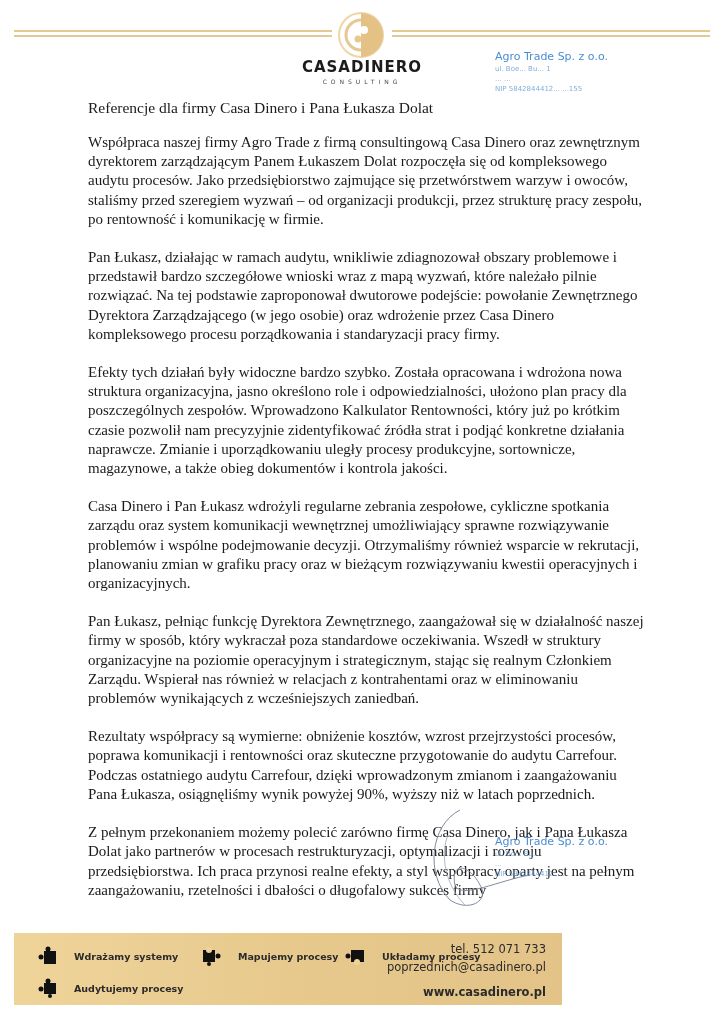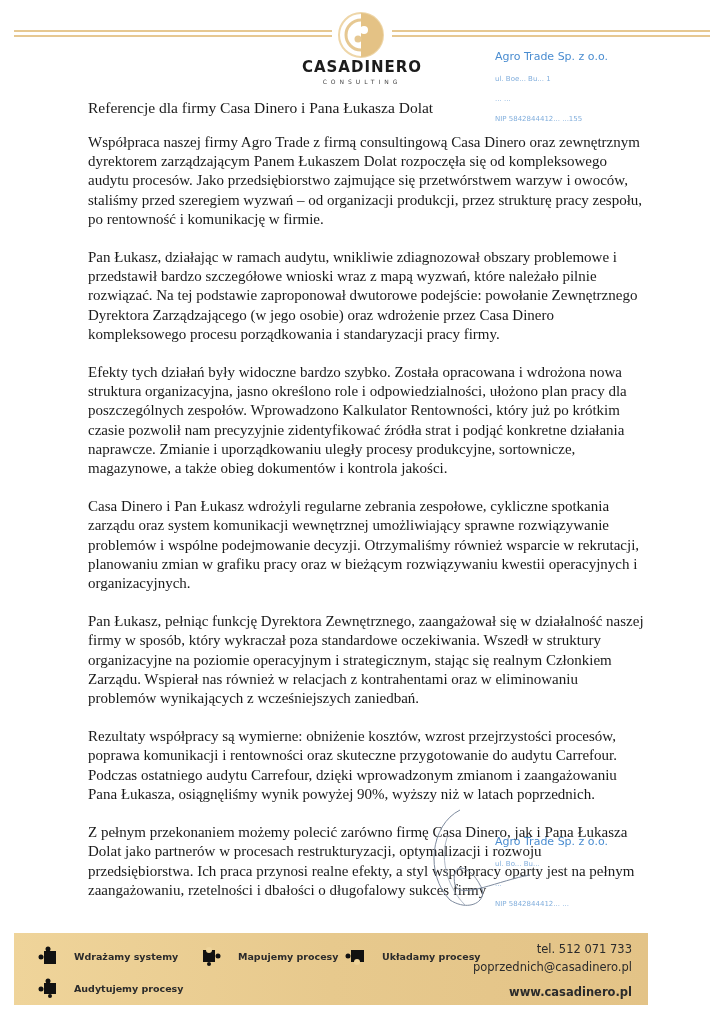--- a/index.html
+++ b/index.html
@@ -9,28 +9,28 @@
   }
   .header { position: absolute; top: 0; left: 0; width: 708px; height: 90px; }
   .gold-line { position: absolute; height: 2px; background: #e6c892; }
   .logo-mark { position: absolute; left: 336px; top: 10px; width: 50px; height: 50px; }
   .brand { position: absolute; left: 296px; top: 58px; width: 132px; text-align: center;
     font-family: "DejaVu Sans", sans-serif; font-weight: bold; font-size: 15px; letter-spacing: 1px; color: #1c1c1c; }
   .brand-sub { position: absolute; left: 296px; top: 78px; width: 132px; text-align: center;
     font-family: "DejaVu Sans", sans-serif; font-size: 6px; letter-spacing: 4px; color: #444; }
   .stamp { position: absolute; font-family: "DejaVu Sans", sans-serif; color: #2a78c8; opacity: 0.85; }
   .stamp .st-name { font-size: 11px; }
-  .stamp .st-line { font-size: 7px; color: #6a9fd6; margin-top: 12px; white-space: nowrap; }
+  .stamp .st-line { font-size: 7px; color: #6a9fd6; margin-top: 2px; white-space: nowrap; }
   .stamp-top { left: 495px; top: 50px; }
   .stamp-bottom { left: 495px; top: 835px; }
   .title { position: absolute; left: 88px; top: 99px; font-weight: normal; font-size: 15.5px; }
   .letter { position: absolute; left: 88px; top: 133px; width: 560px; font-size: 15px; line-height: 19.2px; }
   .letter p { margin: 0 0 19px 0; }
   .signature { position: absolute; left: 420px; top: 805px; width: 120px; height: 110px; }
-  .footer { position: absolute; left: 14px; top: 933px; width: 634px; height: 72px;
+  .footer { position: absolute; left: 14px; top: 933px; width: 548px; height: 72px;
     background: linear-gradient(90deg, #efd49a 0%, #e7c98d 50%, #e3c387 100%);
     font-family: "DejaVu Sans", sans-serif; }
   .svc { position: absolute; display: flex; align-items: center; font-size: 9.5px; font-weight: bold; color: #2b2b2b; }
   .svc .pz { width: 22px; height: 20px; margin-right: 16px; }
   .contact { position: absolute; right: 16px; text-align: right; color: #2b2b2b; font-size: 11.5px; }
 </style>
 </head>
 <body>
 
 <div class="header">

